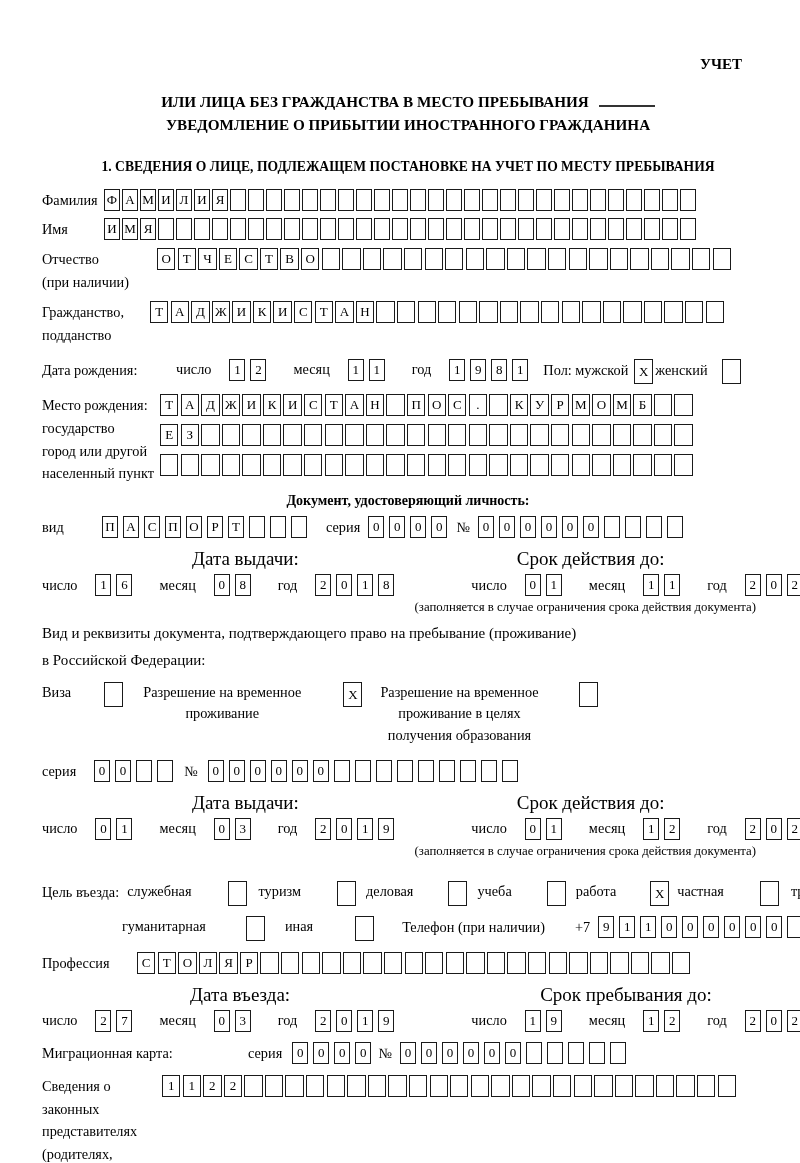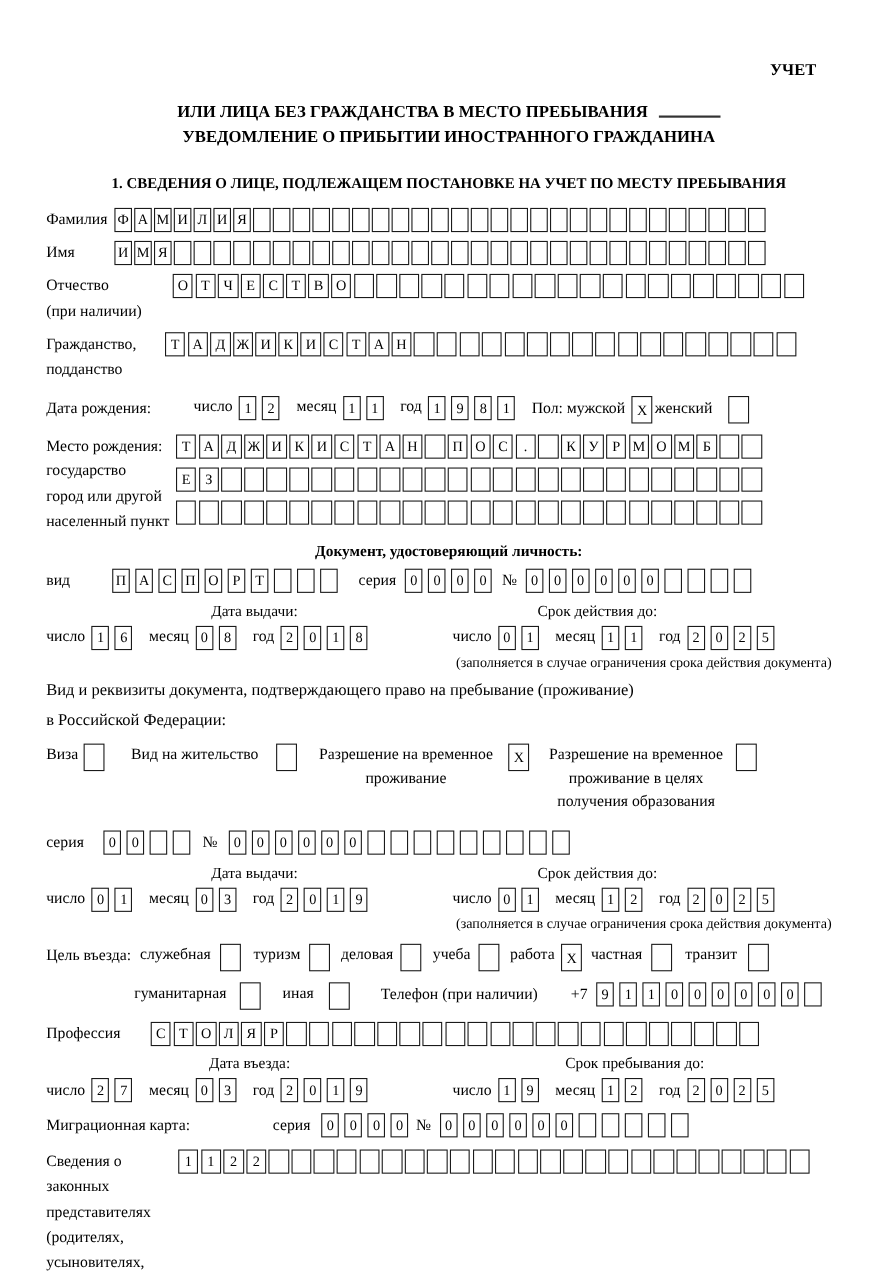--- a/index.html
+++ b/index.html
@@ -19,28 +19,28 @@
   .vc{align-items:flex-start;}
   .lbl{font-size:14.3px;white-space:pre-line;line-height:1.6;flex:0 0 auto;}
   .cells{display:flex;flex:0 0 auto;}
   .cell{flex:0 0 auto;width:14px;height:20px;border:1.7px solid #1a1a1a;margin-right:2px;
         text-align:center;font-size:13px;line-height:20px;background:#fff;}
   .sp .cell{margin-right:5px;}
   .wide .cell{width:16.4px;margin-right:2.2px;}
   .cbx .cell{width:17px;height:23px;line-height:23px;}
   .stack .cells{margin-bottom:8px;}
 
-  .dg{display:flex;align-items:center;flex:0 0 auto;}
+  .dg{display:flex;align-items:center;flex:0 0 auto;gap:12px;}
   .dlbl{font-size:14.3px;margin-right:6px;}
   .dg .cells{margin-right:10px;}
-  .dhead{display:flex;font-size:14px;margin-top:9px;}
+  .dhead{display:flex;font-size:19px;margin-top:9px;}
   .note{font-size:12.8px;text-align:right;padding-right:18px;margin-top:4px;}
   .plain{font-size:15px;line-height:1.65;margin-top:6px;}
   .bheader{text-align:center;font-weight:bold;font-size:14px;margin-top:8px;}
-  .opt{display:flex;align-items:flex-start;}
+  .opt{display:flex;align-items:flex-start;gap:28px;}
   .olbl{font-size:14.3px;white-space:pre-line;text-align:center;line-height:1.5;}
 </style>
 </head>
 <body>
 
 <div class="page">
 
   <div class="forma">УЧЕТ</div>
 
   <div class="title">
@@ -405,26 +405,20 @@
 
   <div class="plain">Вид и реквизиты документа, подтверждающего право на пребывание (проживание)</div>
   <div class="plain" style="margin-top:2px">в Российской Федерации:</div>
   <div class="row" style="margin-top:9px">
     <span class="opt">
       <span class="olbl">Виза</span>
       <span class="cells cbx" style="margin-left:5px">
           <span class="cell"></span>
         </span>
     </span>
-    <span class="opt" style="margin-left:22px">
-      <span class="olbl">Вид на жительство</span>
-      <span class="cells cbx" style="margin-left:16px">
-          <span class="cell"></span>
-        </span>
-    </span>
     <span class="opt" style="margin-left:18px">
       <span class="olbl">Разрешение на временное
 проживание</span>
       <span class="cells cbx" style="margin-left:14px">
           <span class="cell">X</span>
         </span>
     </span>
     <span class="opt" style="margin-left:16px">
       <span class="olbl">Разрешение на временное
 проживание в целях
@@ -500,21 +494,21 @@
       <span class="cells sp">
           <span class="cell">2</span>
           <span class="cell">0</span>
           <span class="cell">2</span>
           <span class="cell">5</span>
         </span>
     </span>
   </div>
   <div class="note">(заполняется в случае ограничения срока действия документа)</div>
 
-  <div class="row vc" style="margin-top:10px">
+  <div class="row vc" style="margin-top:22px">
     <span class="lbl">Цель въезда:</span>
     <span class="opt vc" style="margin-left:8px">
       <span class="olbl">служебная</span>
       <span class="cells cbx" style="margin-left:8px">
           <span class="cell"></span>
         </span>
     </span>
     <span class="opt vc" style="margin-left:10px">
       <span class="olbl">туризм</span>
       <span class="cells cbx" style="margin-left:8px">

